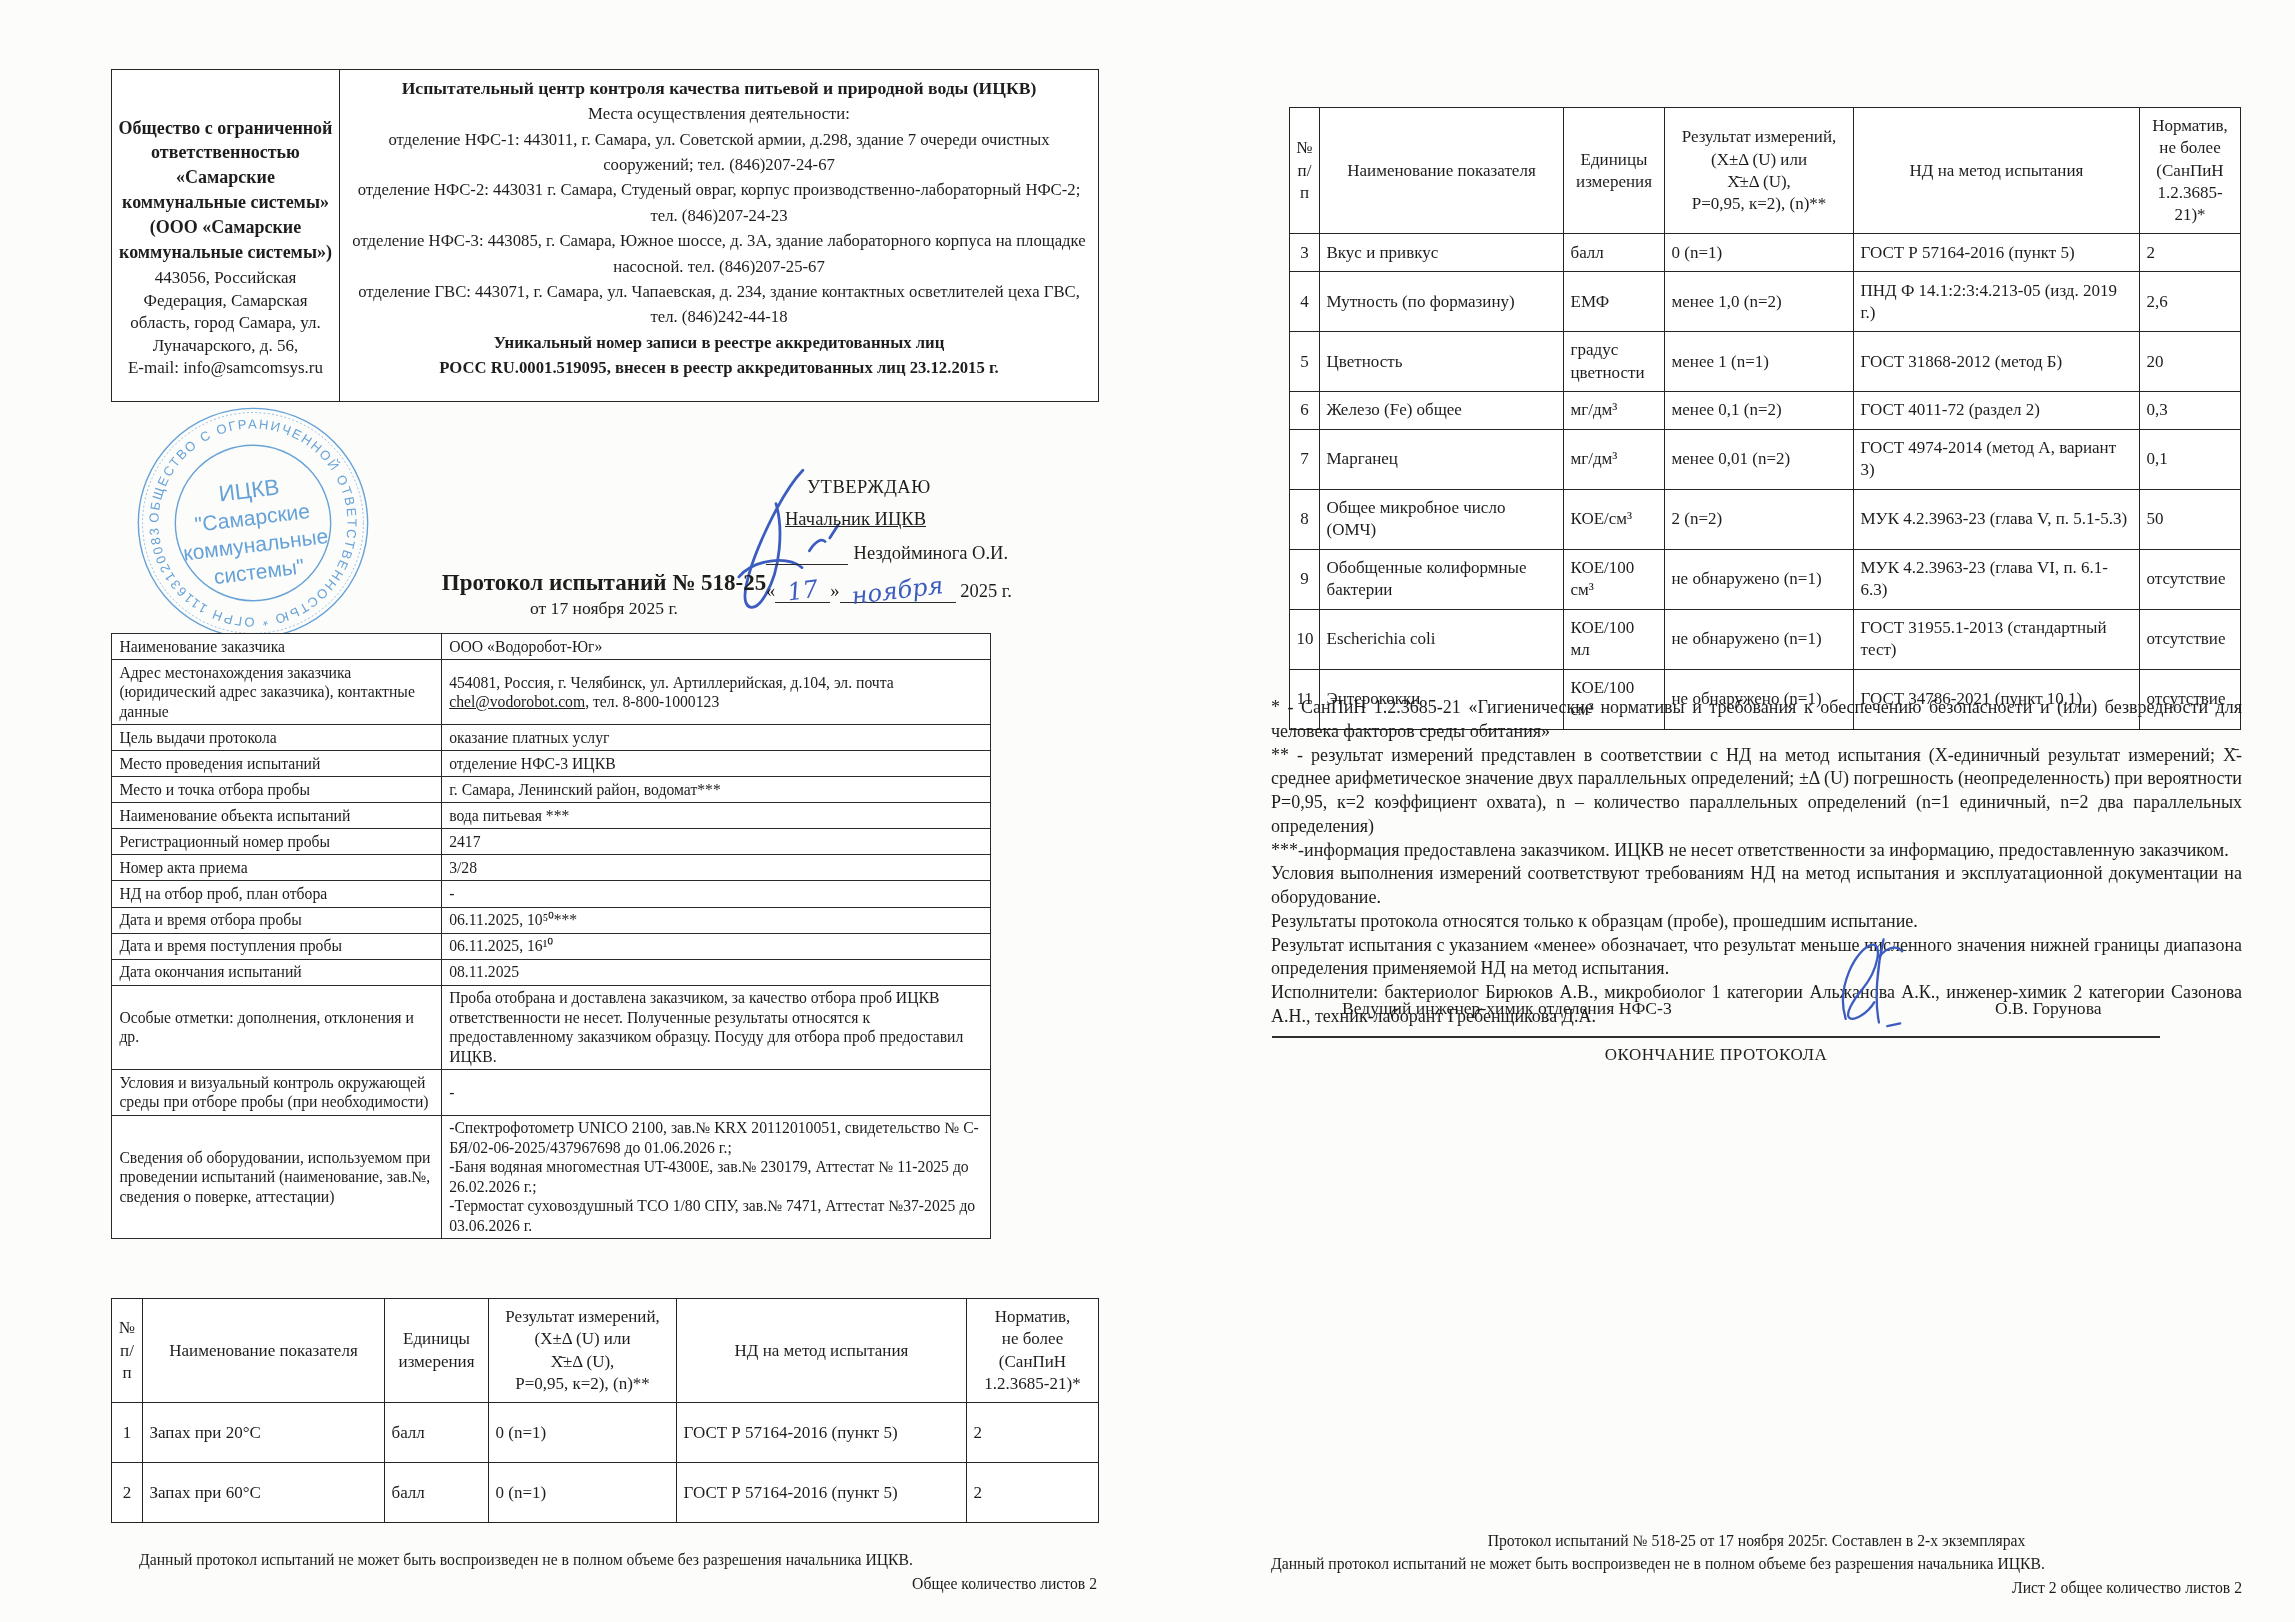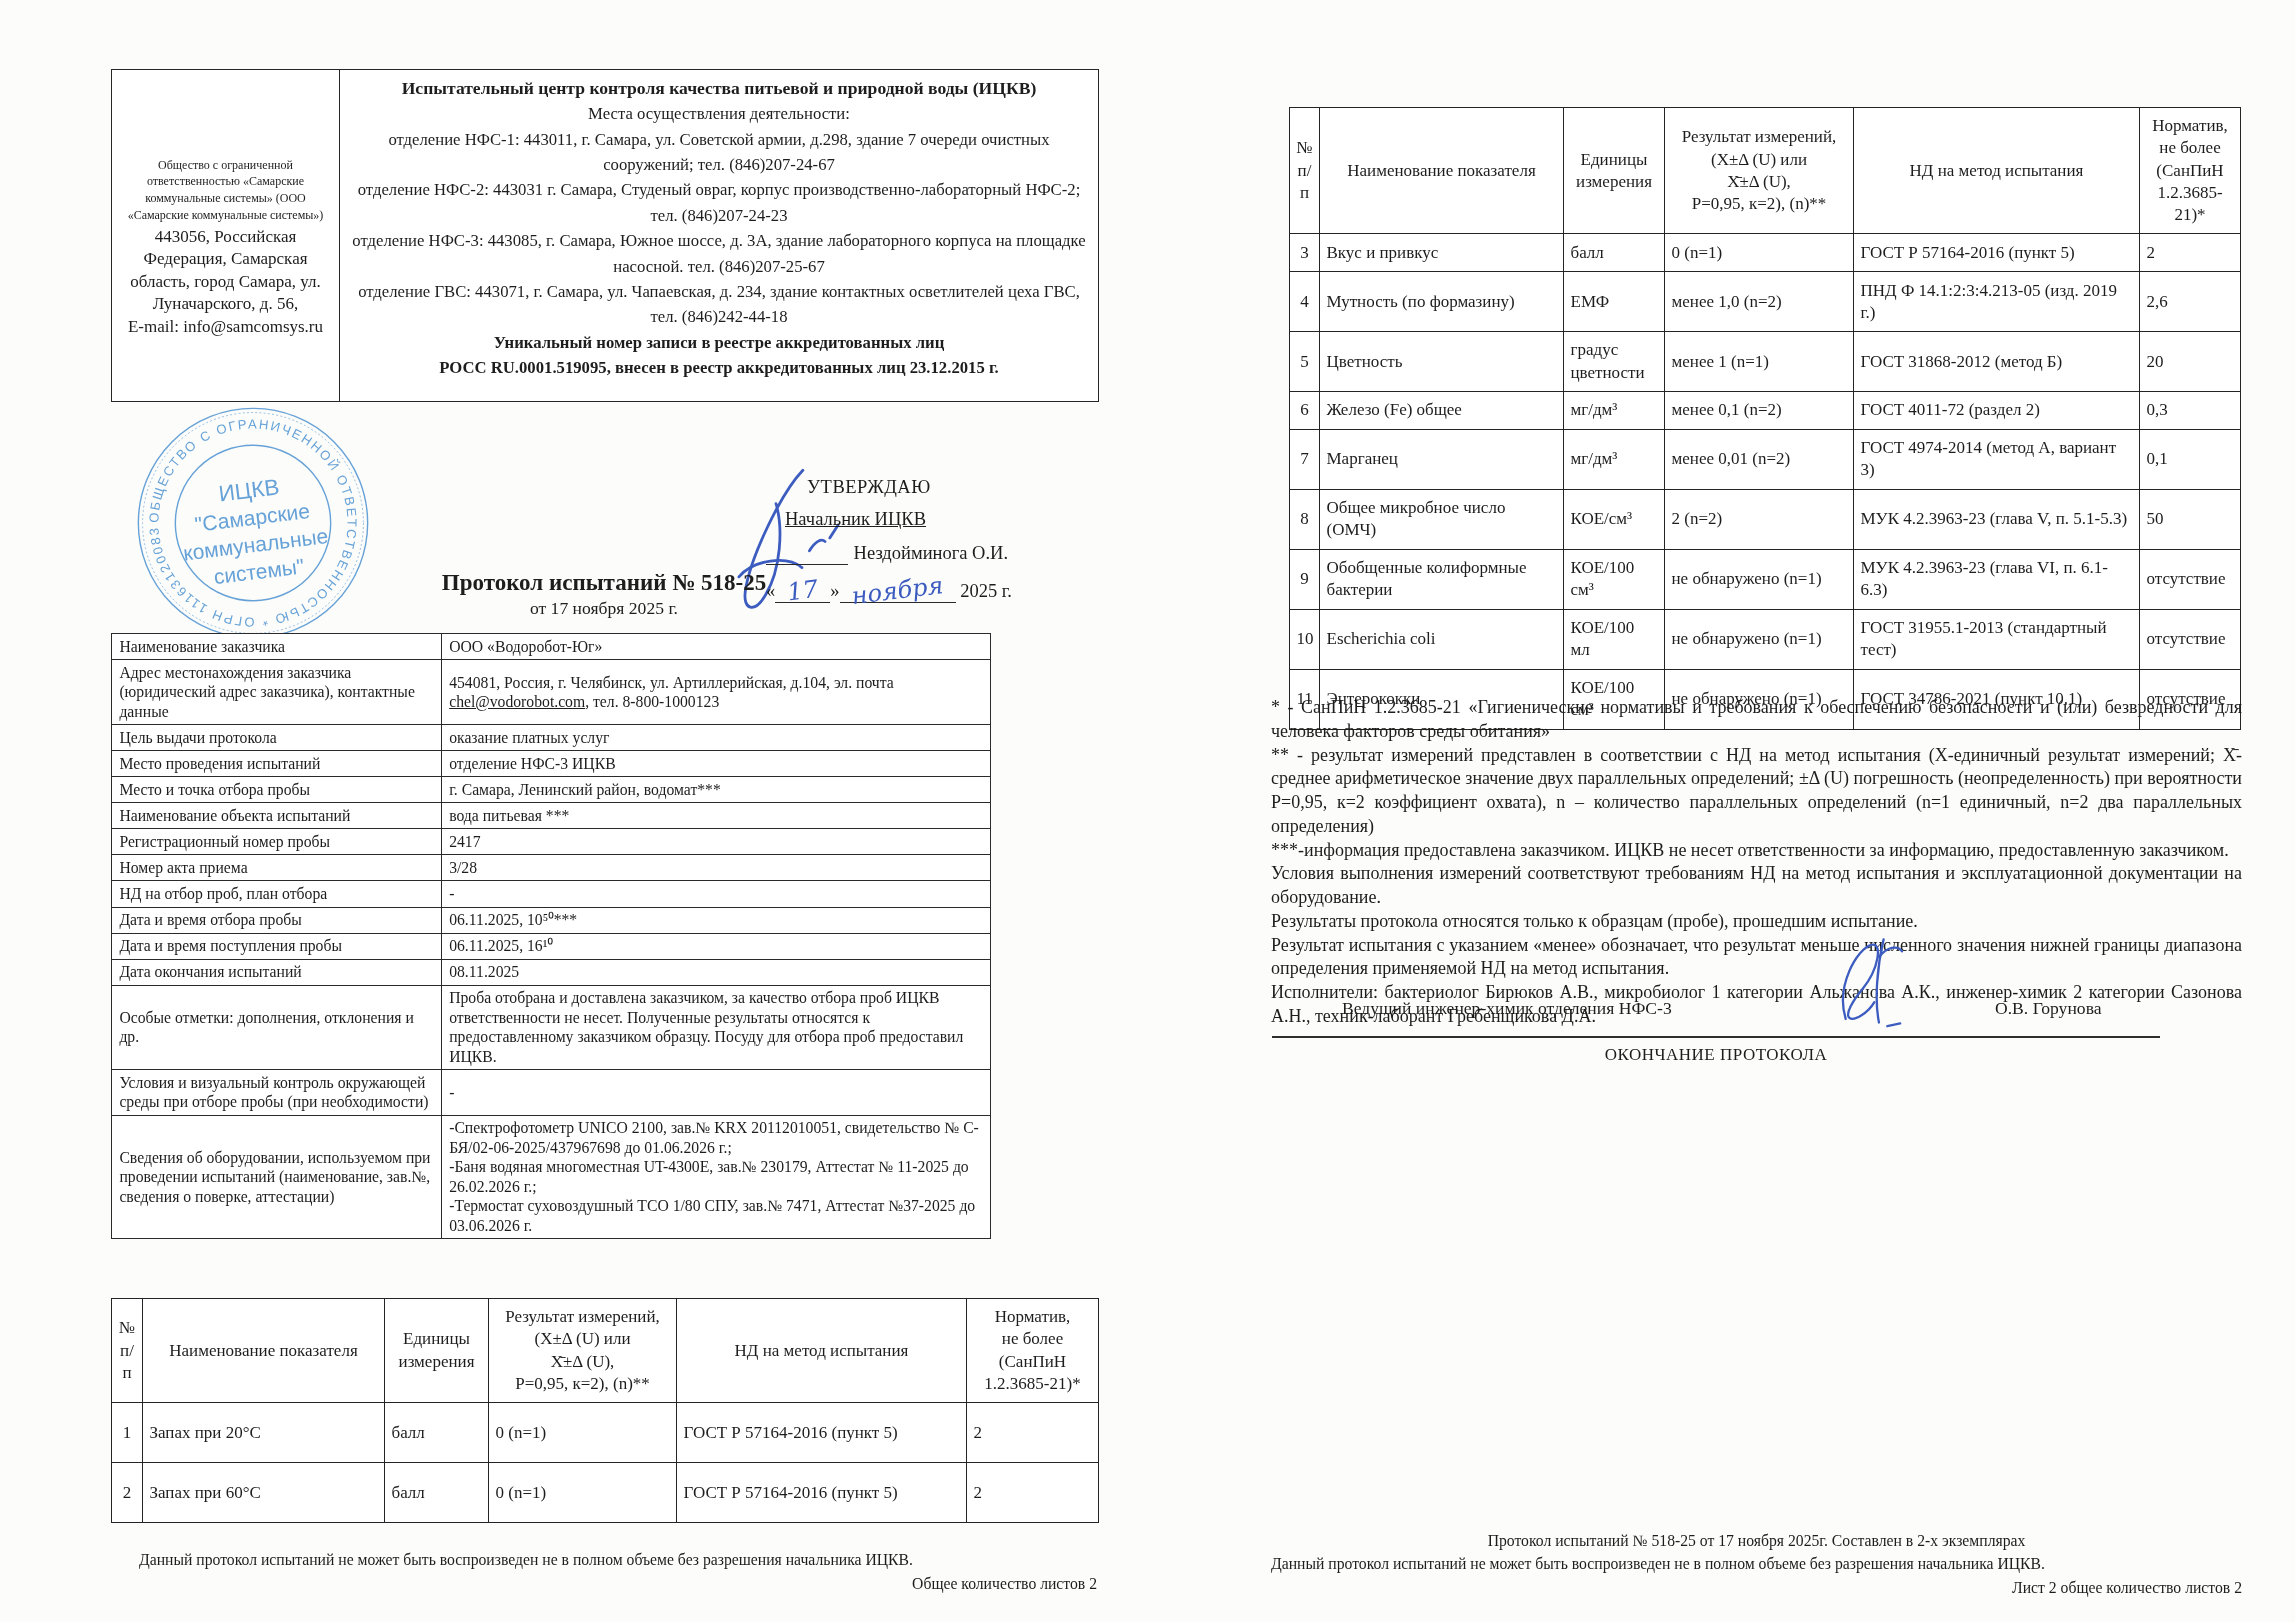--- a/index.html
+++ b/index.html
@@ -5,21 +5,21 @@
   html,body{margin:0;padding:0;}
   body{width:2295px;height:1623px;background:#e9e9e7;}
   #canvas{position:relative;width:2295px;height:1623px;background:#fcfcfa;overflow:hidden;
           font-family:"Liberation Serif",serif;color:#1d1d1d;}
 
   
   .hdr-table{position:absolute;left:111px;top:69px;width:986px;height:331px;
              display:grid;grid-template-columns:228px 1fr;border:1.9px solid #262626;background:#fff;}
   .hdr-left{border-right:1.9px solid #262626;padding:3.7px 4.6px;text-align:center;
             display:flex;flex-direction:column;justify-content:center;}
-  .org-name{font-weight:normal;font-size:12px;line-height:1.38;margin-top:24px;}
+  .org-name{font-weight:bold;font-size:18px;line-height:1.38;margin-top:24px;}
   .org-addr{font-size:17px;line-height:1.32;margin-top:2.8px;}
   .org-mail{font-size:17px;line-height:1.32;}
   .hdr-right{padding:4.6px 11px;text-align:center;display:flex;flex-direction:column;justify-content:flex-start;
              font-size:16.7px;line-height:1.52;}
   .tc-title{font-weight:bold;font-size:17.6px;}
   .tc-bold{font-weight:bold;}
 
   
   .stamp{position:absolute;left:136px;top:406px;width:234px;height:234px;opacity:.93;}
 

